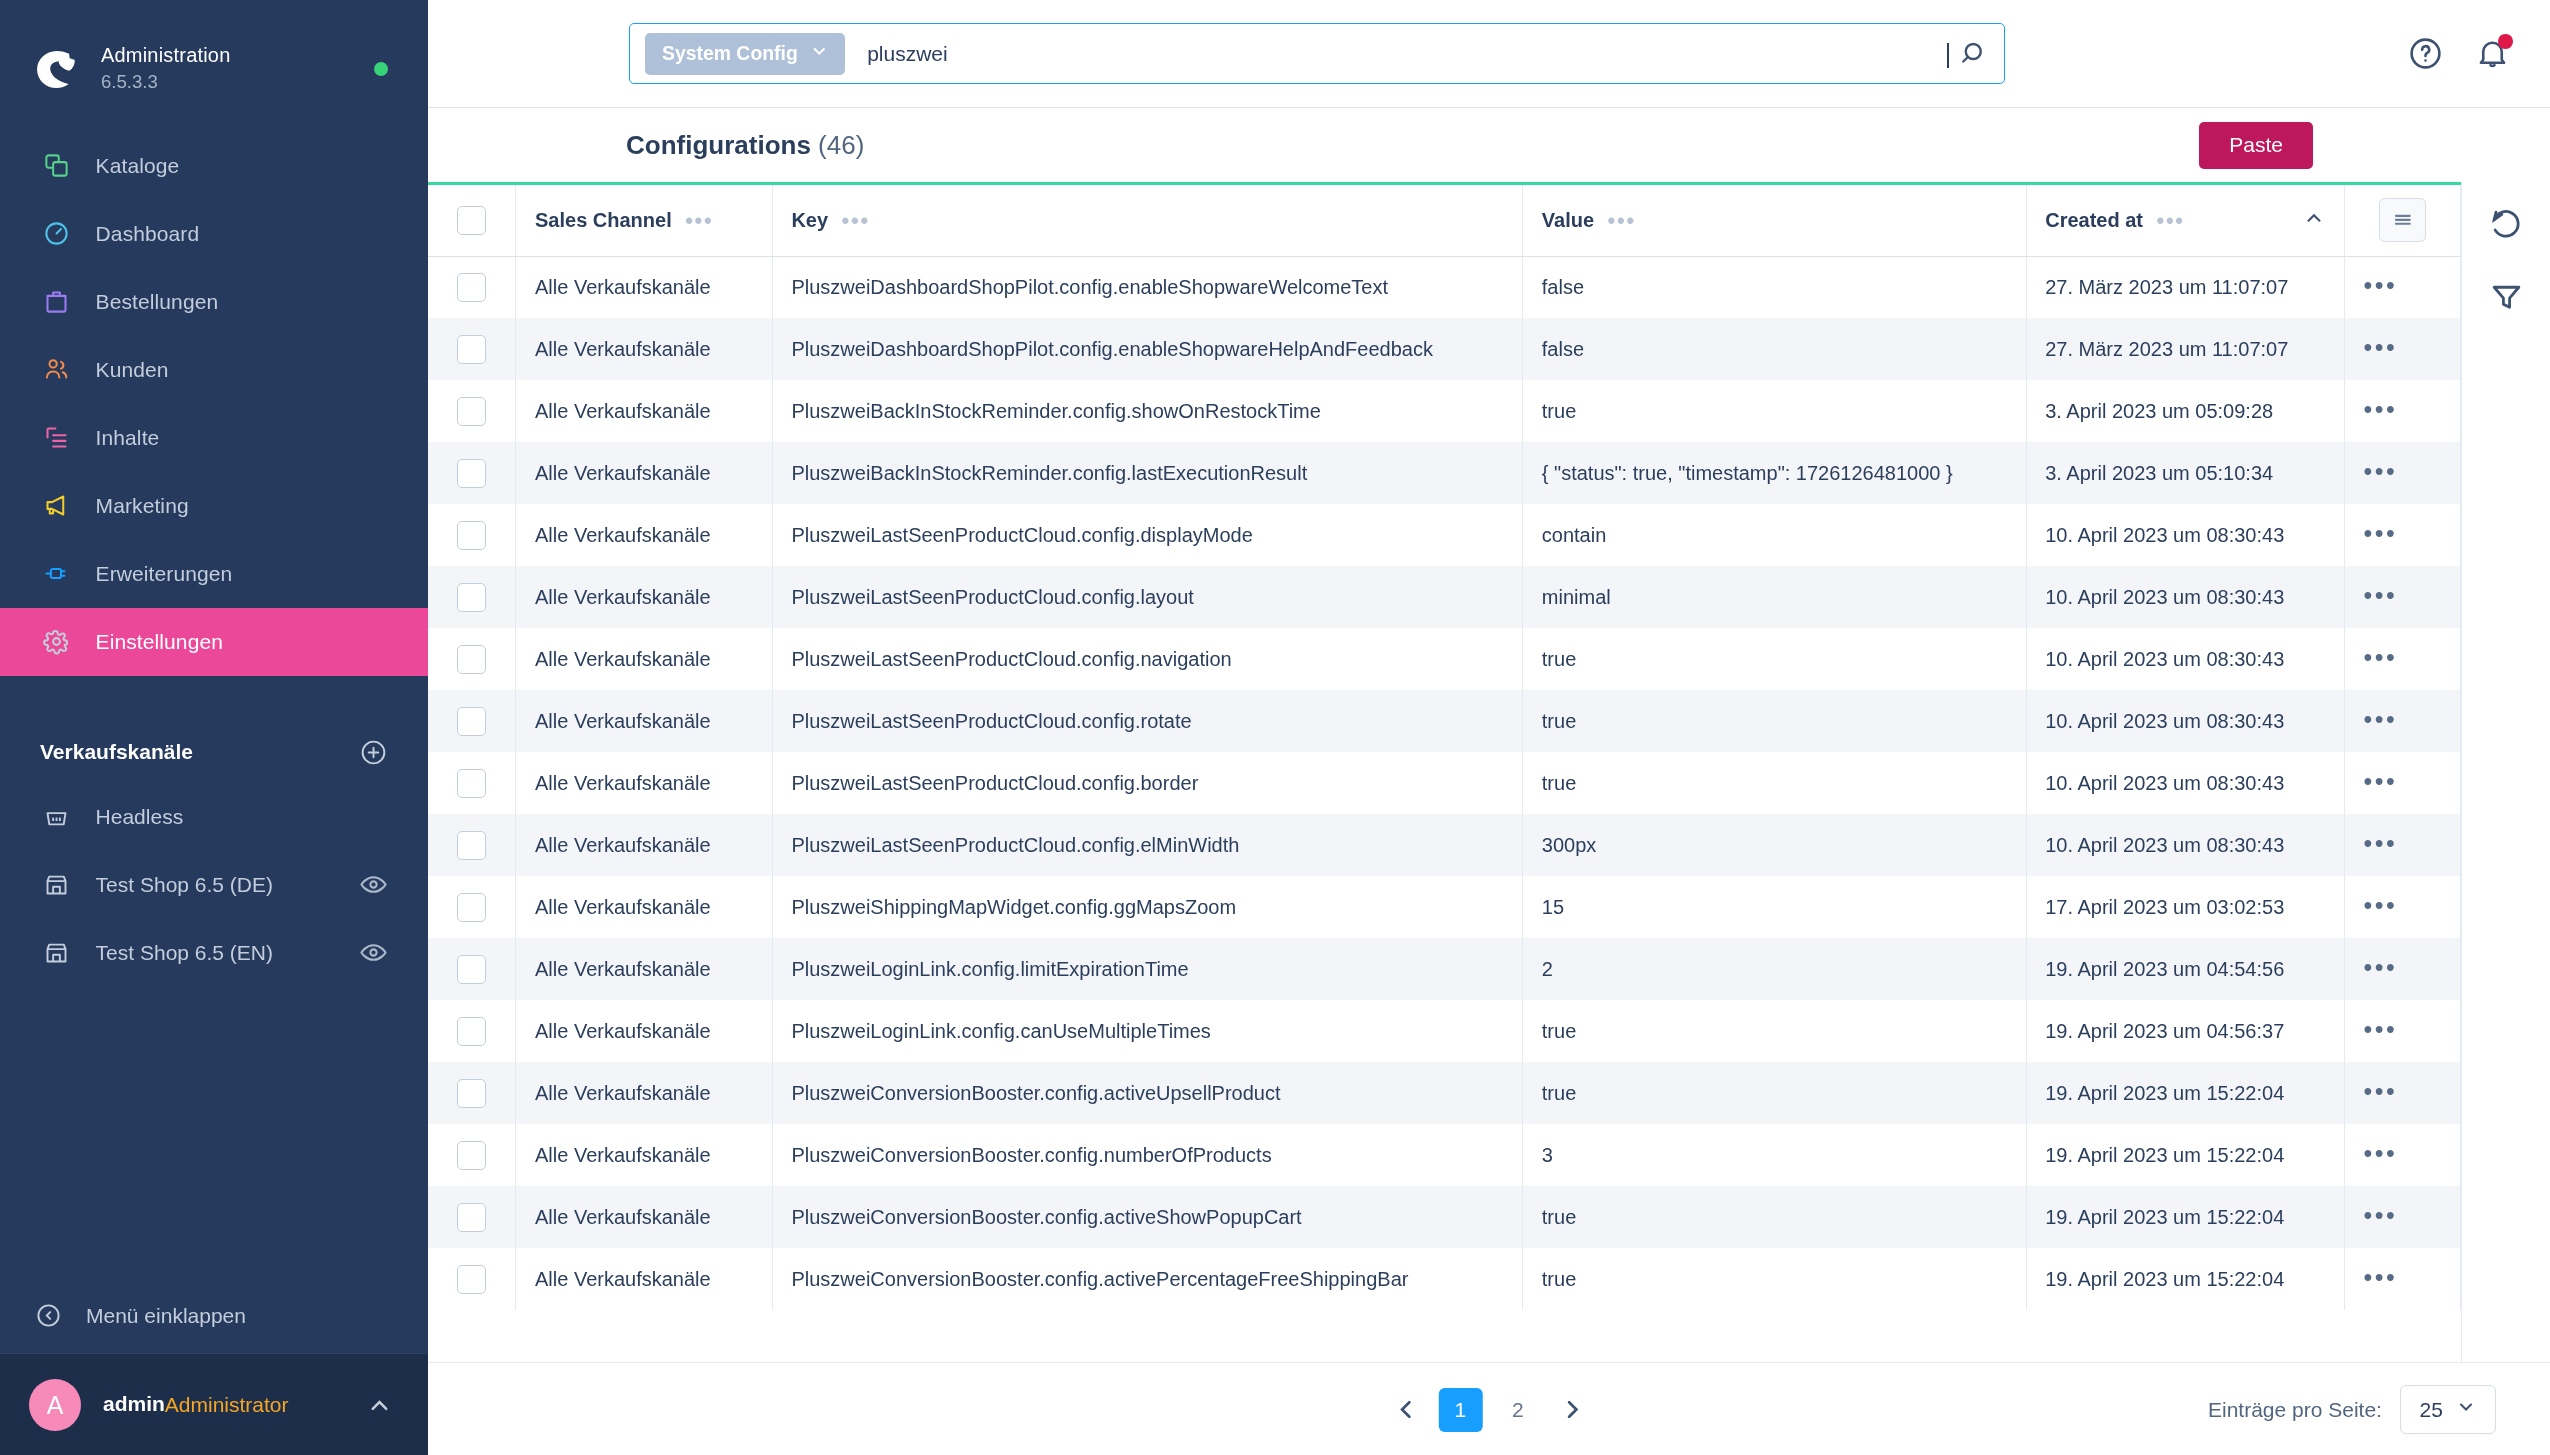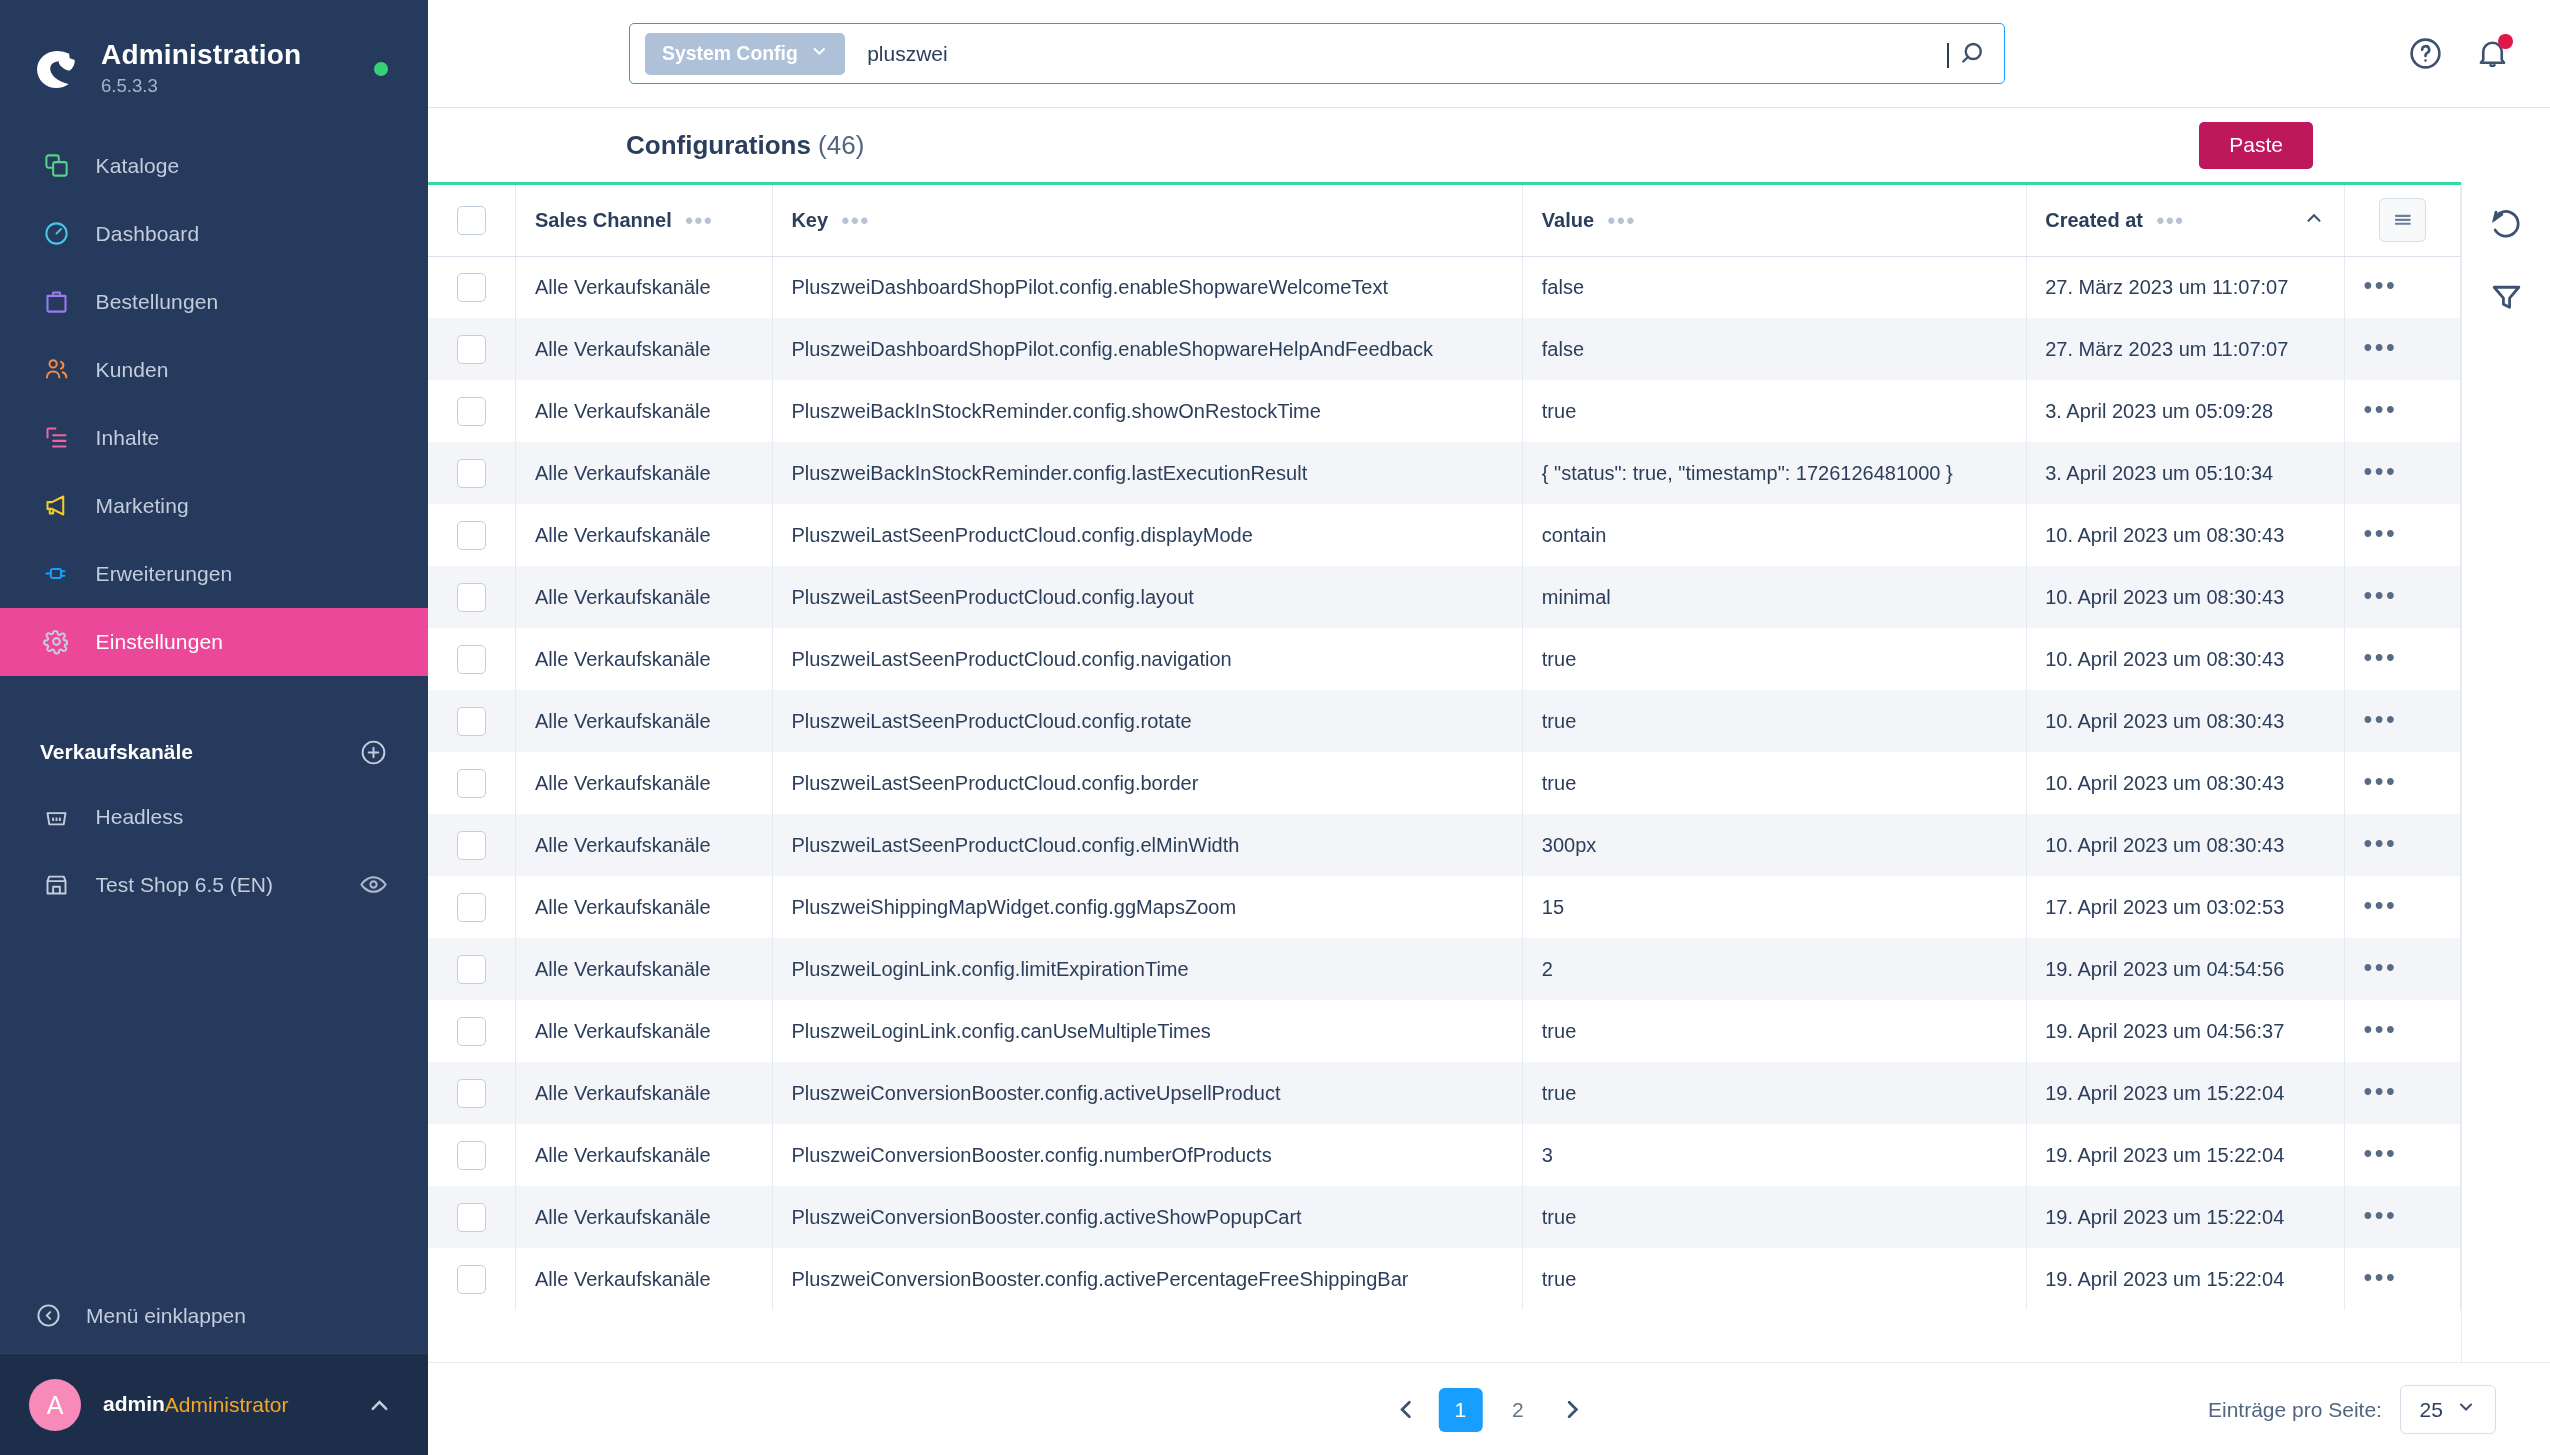--- a/index.html
+++ b/index.html
@@ -12,21 +12,21 @@
 
   
   .sidebar {
     width: 428px; flex: 0 0 428px; height: 1456px;
     background: #253a5c; display: flex; flex-direction: column;
     position: relative;
   }
   .brand { display: flex; align-items: center; padding: 30px 0 0 32px; height: 108px; }
   .brand-logo { width: 49px; height: 49px; flex: 0 0 49px; margin-right: 20px; }
   .brand-txt { display: flex; flex-direction: column; justify-content: center; }
-  .brand-title { color: #fff; font-size: 28px; font-weight: bold; line-height: 1.1; letter-spacing: 0.2px; }
+  .brand-title { color: #fff; font-size: 20px; font-weight: normal; line-height: 1.1; letter-spacing: 0.2px; }
   .brand-ver { color: #a5b3c6; font-size: 18.6px; line-height: 1.35; margin-top: 2.5px; }
   .brand-dot { width: 14.3px; height: 14.3px; border-radius: 50%; background: #37d278; margin-left: auto; margin-right: 40px; }
 
   .nav { margin-top: 23.6px; }
   .nav-item {
     display: flex; align-items: center; height: 68px;
     padding-left: 40px; cursor: pointer;
   }
   .nav-item.active { background: #ec4899; }
   .nav-icon { width: 32px; height: 32px; flex: 0 0 32px; margin-right: 23.6px; display: flex; align-items: center; justify-content: center; }
@@ -283,20 +283,36 @@
     <div class="ch-item">
       <span class="ch-icon">
         <svg viewBox="0 0 24 24" width="27" height="27" fill="none" stroke="#c3cddc" stroke-width="1.7" stroke-linejoin="round">
           <path d="M4 9h16l-1.6 10H5.6z"></path>
             <path d="M9 13v3"></path>
             <path d="M12 13v3"></path>
             <path d="M15 13v3"></path>
         </svg>
       </span>
       <span class="ch-label">Headless</span>
+    </div>
+    <div class="ch-item">
+      <span class="ch-icon">
+        <svg viewBox="0 0 24 24" width="27" height="27" fill="none" stroke="#c3cddc" stroke-width="1.7" stroke-linejoin="round">
+          <path d="M4 9h16v11H4z"></path>
+            <path d="M4 9l1.5-4h13L20 9"></path>
+            <path d="M9 20v-6h6v6"></path>
+        </svg>
+      </span>
+      <span class="ch-label">Test Shop 6.5 (DE)</span>
+      <span class="ch-eye">
+        <svg viewBox="0 0 24 24" width="29" height="29" fill="none" stroke="#aab8ca" stroke-width="1.7">
+          <path d="M2 12s3.6-6 10-6 10 6 10 6-3.6 6-10 6-10-6-10-6z"></path>
+            <circle cx="12" cy="12" r="2.6"></circle>
+        </svg>
+      </span>
     </div>
     <div class="ch-item">
       <span class="ch-icon">
         <svg viewBox="0 0 24 24" width="27" height="27" fill="none" stroke="#c3cddc" stroke-width="1.7" stroke-linejoin="round">
           <path d="M4 9h16v11H4z"></path>
             <path d="M4 9l1.5-4h13L20 9"></path>
             <path d="M9 20v-6h6v6"></path>
         </svg>
       </span>
       <span class="ch-label">Test Shop 6.5 (EN)</span>

